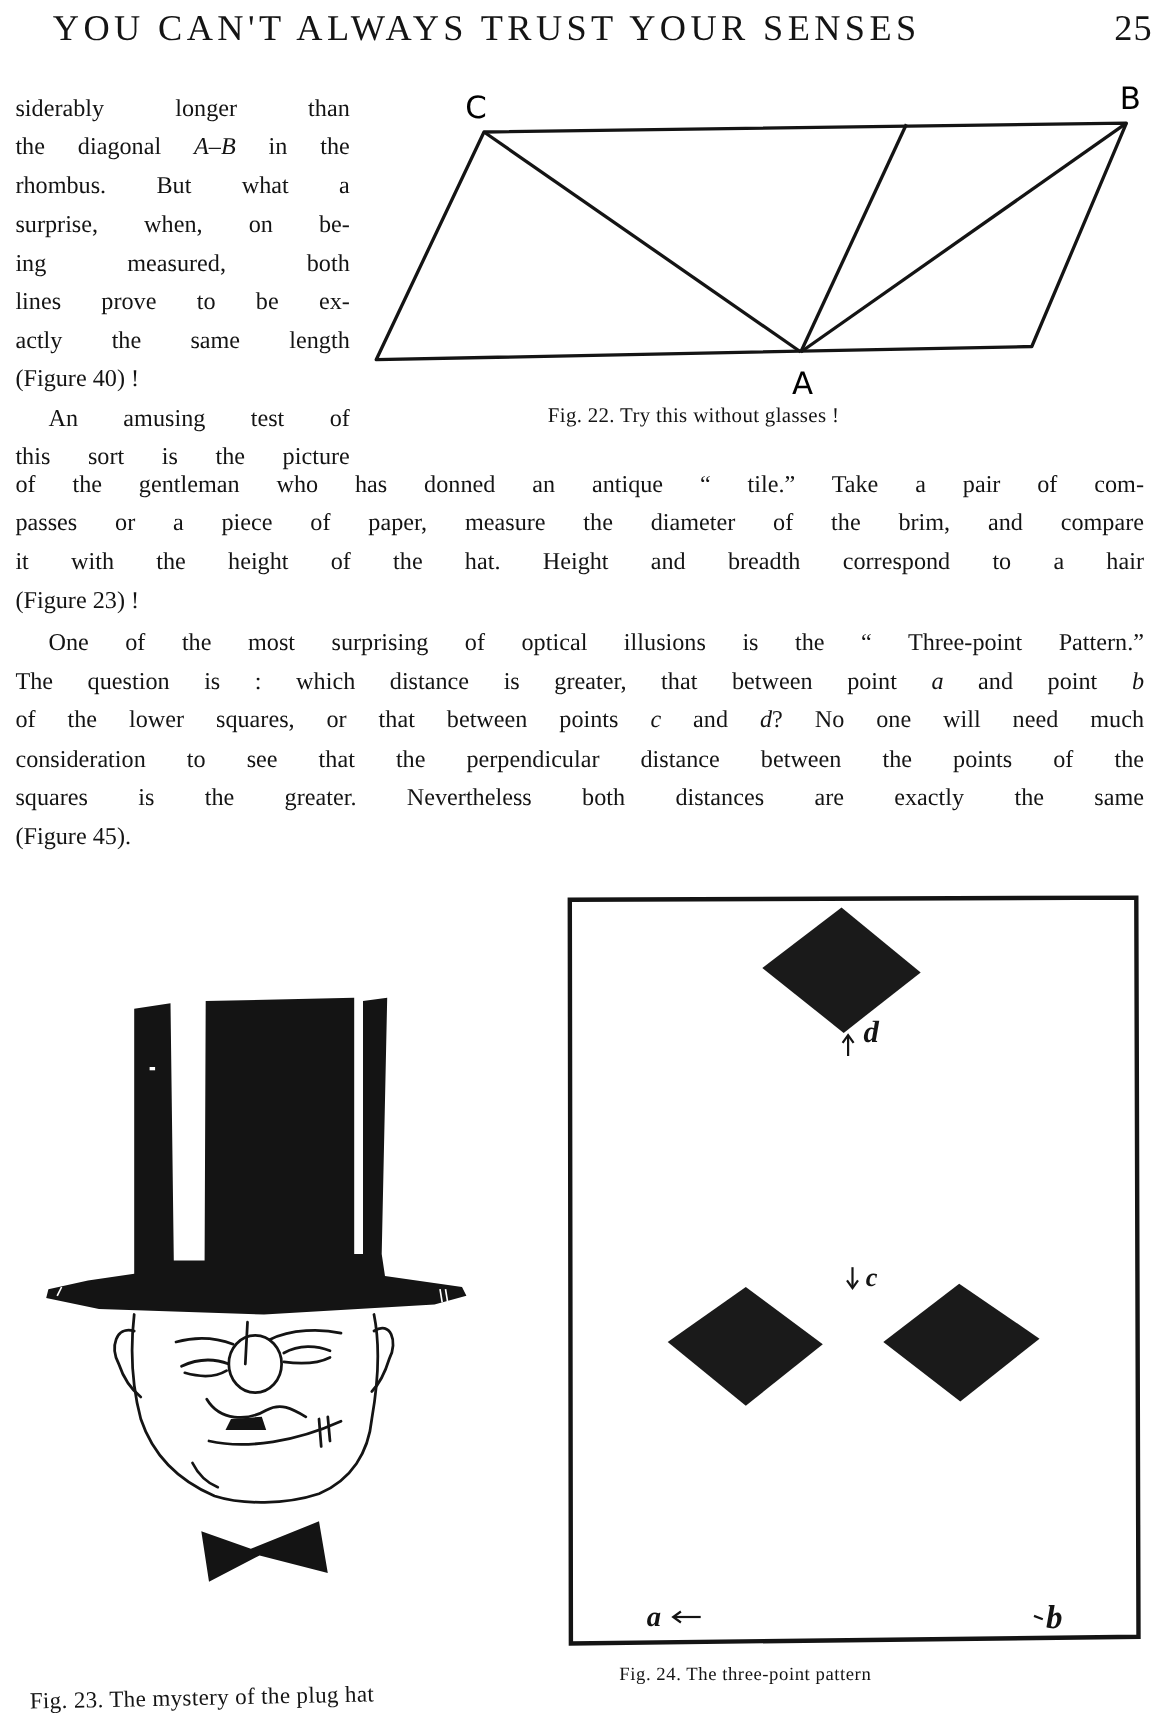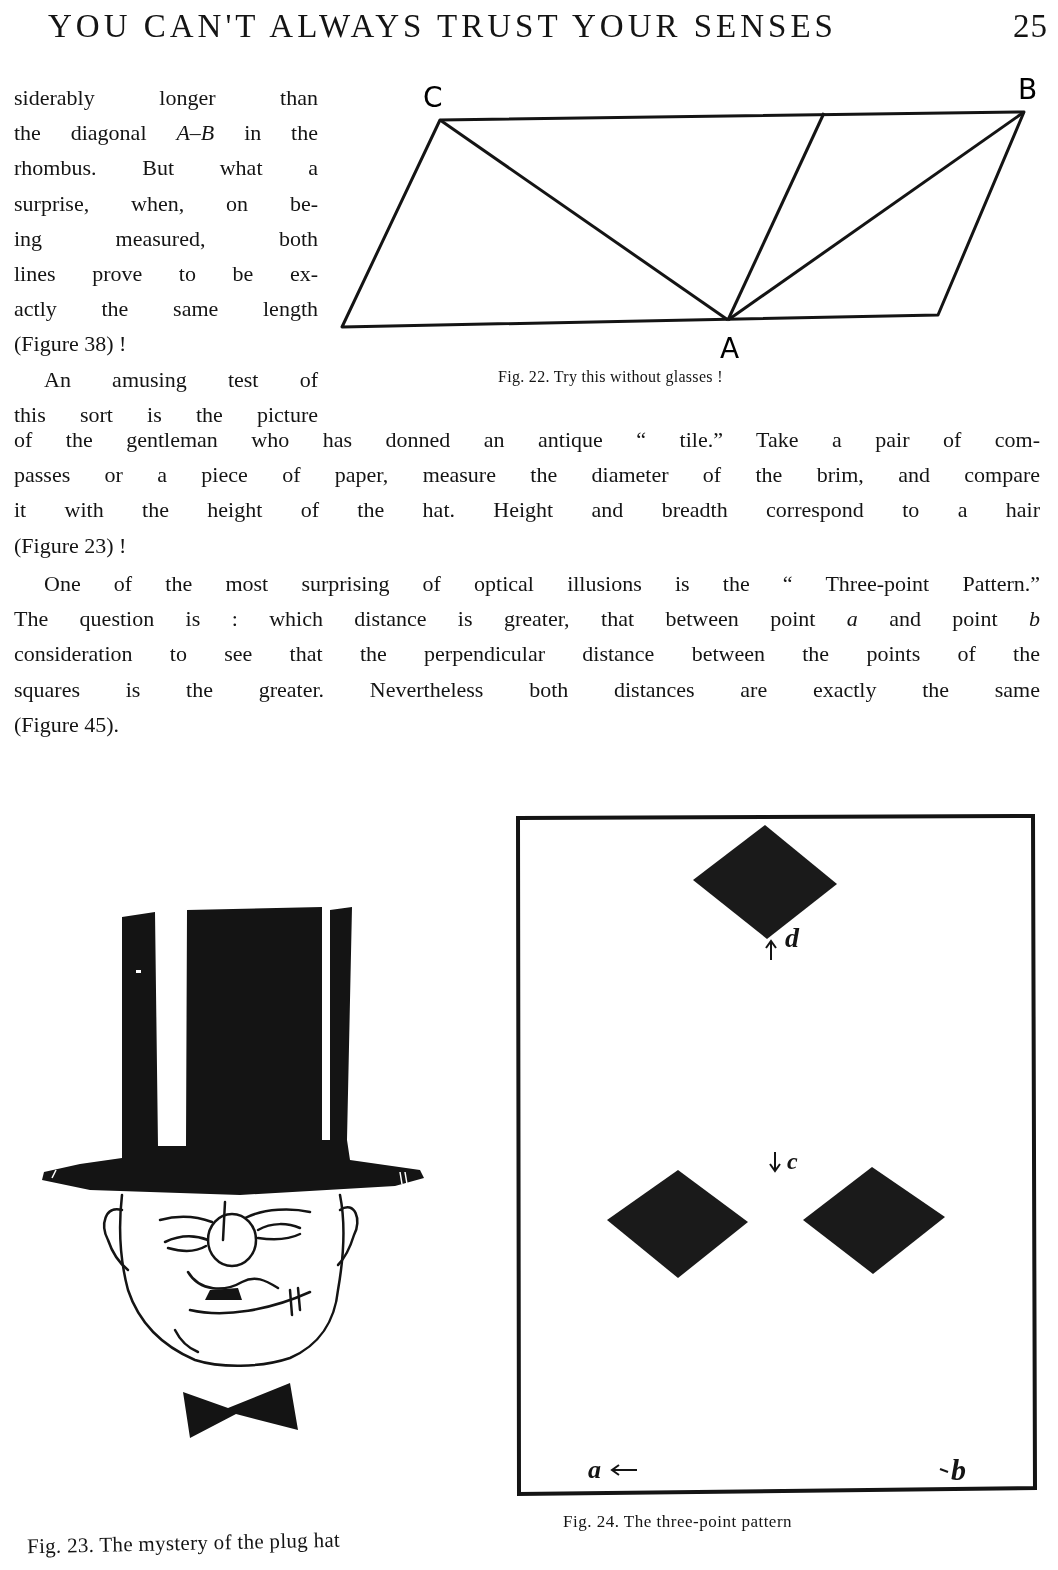--- a/index.html
+++ b/index.html
@@ -10,42 +10,42 @@
   .running-head .title { position:absolute; left:0; top:2px; }
   .running-head .pageno { position:absolute; right:0; top:2px; letter-spacing:1px; }
   .para { position:absolute; font-size:22px; line-height:35.2px; margin:0; }
   .narrow { left:14px; top:80px; width:304px; text-align:justify; }
   .narrow .line { display:block; text-align:justify; text-align-last:justify; white-space:nowrap; }
   .narrow .line.last { text-align-last:left; }
   .indent { padding-left:30px; }
   .wide { left:14px; width:1026px; }
   .wide .line { display:block; text-align:justify; text-align-last:justify; white-space:nowrap; }
   .wide .line.last { text-align-last:left; }
-  .caption { position:absolute; font-size:16px; white-space:nowrap; letter-spacing:0.3px; }
+  .caption { position:absolute; font-size:19px; white-space:nowrap; letter-spacing:0.3px; }
   svg { position:absolute; overflow:visible; }
   .fig-label { font-family:"DejaVu Sans", sans-serif; font-size:28px; }
   i { font-style:italic;font-family:Liberation Serif, serif; }
 </style>
 </head>
 <body>
 
 <div class="running-head">
   <span class="title">YOU CAN'T ALWAYS TRUST YOUR SENSES</span>
   <span class="pageno">25</span>
 </div>
 
 <div class="para narrow">
   <span class="line">siderably longer than</span>
   <span class="line">the diagonal <i>A–B</i> in the</span>
   <span class="line">rhombus.  But what a</span>
   <span class="line">surprise, when, on be-</span>
   <span class="line">ing measured, both</span>
   <span class="line">lines prove to be ex-</span>
   <span class="line">actly the same length</span>
-  <span class="line last">(Figure 38) !</span>
+  <span class="line last">(Figure 40) !</span>
   <span class="line indent">An amusing test of</span>
   <span class="line">this sort is the picture</span>
 </div>
 
 <svg width="700" height="290" style="left:330px;top:75px;" viewBox="0 0 700 290">
   <g fill="none" stroke="#141414" stroke-width="3" stroke-linejoin="round">
     <path d="M 12 252 L 110 45 L 694 37 L 608 240 Z"></path>
     <line x1="110" y1="45" x2="398" y2="245"></line>
     <line x1="398" y1="245" x2="494" y2="38"></line>
     <line x1="398" y1="245" x2="694" y2="37"></line>
@@ -59,20 +59,21 @@
 <div class="para wide" style="top:422px;">
   <span class="line">of the gentleman who has donned an antique “ tile.”  Take a pair of com-</span>
   <span class="line">passes or a piece of paper, measure the diameter of the brim, and compare</span>
   <span class="line">it with the height of the hat.  Height and breadth correspond to a hair</span>
   <span class="line last">(Figure 23) !</span>
 </div>
 
 <div class="para wide" style="top:566px;">
   <span class="line indent">One of the most surprising of optical illusions is the “ Three-point Pattern.”</span>
   <span class="line">The question is :  which distance is greater, that between point <i>a</i> and point <i>b</i></span>
+  <span class="line">of the lower squares, or that between points <i>c</i> and <i>d</i>?   No one will need much</span>
   <span class="line">consideration to see that the perpendicular distance between the points of the</span>
   <span class="line">squares is the greater.  Nevertheless both distances are exactly the same</span>
   <span class="line last">(Figure 45).</span>
 </div>
 
 <svg width="480" height="620" style="left:0px;top:890px;" viewBox="0 0 480 620">
 
   <path d="M 122 27 L 155 22 L 158 256 L 186 256 L 187 20 L 322 17 L 322 250 L 330 250 L 330 20 L 352 17 L 347 250 L 350 270 L 420 280 L 424 288 L 395 296 L 240 305 L 90 300 L 42 290 L 44 282 L 80 274 L 122 268 Z" fill="#141414"></path>
 
   <line x1="52" y1="288" x2="56" y2="280" stroke="#fff" stroke-width="1.5"></line>

